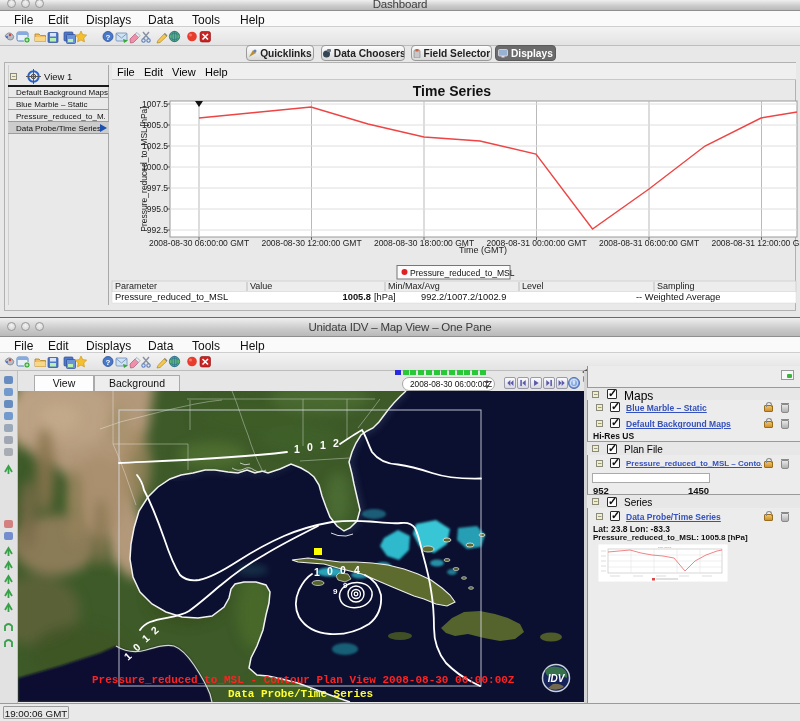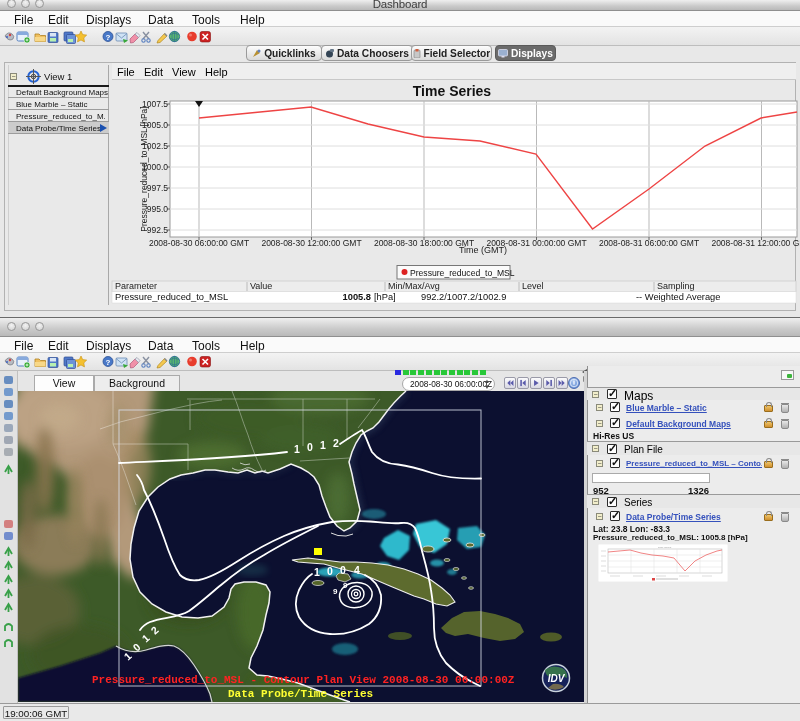--- a/index.html
+++ b/index.html
@@ -79,25 +79,25 @@
           <ellipse cx="172.5" cy="8.5" rx="2.5" ry="5" fill="none" stroke="#2c6c94" stroke-width="0.6"></ellipse>
    <circle cx="190" cy="8.5" r="4.8" fill="#e83c2c"></circle>
           <circle cx="188.5" cy="7" r="1.5" fill="#f4887c" opacity="0.8"></circle>
    <rect x="198" y="3.5" width="10.5" height="10.5" rx="2" fill="#cc2222" stroke="#881111" stroke-width="0.6"></rect>
           <path d="M200.5,6 l5.5,5.5 M206,6 l-5.5,5.5" stroke="#fff" stroke-width="1.6"></path>
   </g>
  </svg></div>
   </div>
 
 <div class="abs" style="top:45px;left:0;width:800px;height:17px;">
-  <div class="tab" style="left:246px;width:76px;"><svg width="9" height="9" style="vertical-align:-1px;">
+  <div class="tab" style="left:246px;width:68px;"><svg width="9" height="9" style="vertical-align:-1px;">
         <path d="M1,8 L5,1 L8,4 Z" fill="#b89030"></path>
         <circle cx="7" cy="2" r="1.5" fill="#6080c0"></circle>
       </svg> Quicklinks</div>
-  <div class="tab" style="left:321px;width:92px;"><svg width="9" height="9" style="vertical-align:-1px;">
+  <div class="tab" style="left:321px;width:84px;"><svg width="9" height="9" style="vertical-align:-1px;">
         <circle cx="4.5" cy="5" r="3.5" fill="#334455"></circle>
         <rect x="5" y="0" width="4" height="3" rx="1" fill="#667788"></rect>
       </svg> Data Choosers</div>
   <div class="tab" style="left:411px;width:81px;"><svg width="8" height="9" style="vertical-align:-1px;">
         <rect x="1" y="1" width="6" height="8" rx="1" fill="#c8c8c8" stroke="#888" stroke-width="0.7"></rect>
         <rect x="2.5" y="0" width="3" height="2.5" fill="#d06040"></rect>
       </svg> Field Selector</div>
   <div class="tab tabsel" style="left:495px;width:61px;"><svg width="10" height="9" style="vertical-align:-1px;">
         <rect x="0.5" y="0.5" width="9" height="6.5" rx="1" fill="#9ab0d0" stroke="#dde" stroke-width="0.8"></rect>
         <rect x="3.5" y="7" width="3" height="1.5" fill="#dde"></rect>
@@ -214,20 +214,21 @@
     <text x="421" y="300">992.2/1007.2/1002.9</text>
     <text x="636" y="300">-- Weighted Average</text>
   </g>
 </svg>
 
 <div class="abs" style="top:317px;left:0;width:800px;height:1px;background:#6a6a6a;"></div>
 <div class="abs titlebar" style="top:318px;height:19px;">
   <div class="abs tl" style="left:7px;top:4px;"></div>
   <div class="abs tl" style="left:21px;top:4px;"></div>
   <div class="abs tl" style="left:35px;top:4px;"></div>
+  <div class="abs titletxt" style="top:3px;">Unidata IDV – Map View – One Pane</div>
 </div>
 <div class="abs menubar" style="top:337px;height:16px;">
   <span style="left:14px;">File</span>
     <span style="left:48px;">Edit</span>
     <span style="left:86px;">Displays</span>
     <span style="left:148px;">Data</span>
     <span style="left:192px;">Tools</span>
     <span style="left:240px;">Help</span>
 </div>
 <div class="abs toolbar" style="top:353px;height:18px;" id="tb2">
@@ -578,21 +579,21 @@
 </div>
 <div class="abs" style="top:456px;left:587px;width:213px;height:16px;">
   <div class="eb" style="left:9px;top:4px;">−</div>
   <div class="cb" style="left:23px;top:2px;"></div>
   <span class="lnk abs" style="left:39px;top:3px;width:136px;white-space:nowrap;overflow:hidden;font-size:8px;">Pressure_reduced_to_MSL – Conto...</span>
   <div class="lock" style="left:177px;top:5px;"></div>
   <div class="trash" style="left:194px;top:4px;"></div>
 </div>
 <div class="abs" style="top:473px;left:592px;width:118px;height:10px;background:#ffffff;border:0.5px solid #aaa;"></div>
 <div class="abs sm" style="top:485px;left:593px;font-size:9.5px;text-decoration:underline;">952</div>
-<div class="abs sm" style="top:485px;left:688px;font-size:9.5px;">1326</div>
+<div class="abs sm" style="top:485px;left:688px;font-size:9.5px;">1450</div>
 <div class="grp" style="top:494px;height:14px;">
   <div class="eb" style="left:5px;top:3px;">−</div>
   <div class="cb" style="left:20px;top:2px;"></div>
   <span class="abs" style="left:37px;top:2px;font-size:10px;color:#000;">Series</span>
 </div>
 <div class="abs" style="top:509px;left:587px;width:213px;height:16px;">
   <div class="eb" style="left:9px;top:4px;">−</div>
   <div class="cb" style="left:23px;top:2px;"></div>
   <span class="lnk abs" style="left:39px;top:3px;">Data Probe/Time Series</span>
   <div class="lock" style="left:177px;top:5px;"></div>

